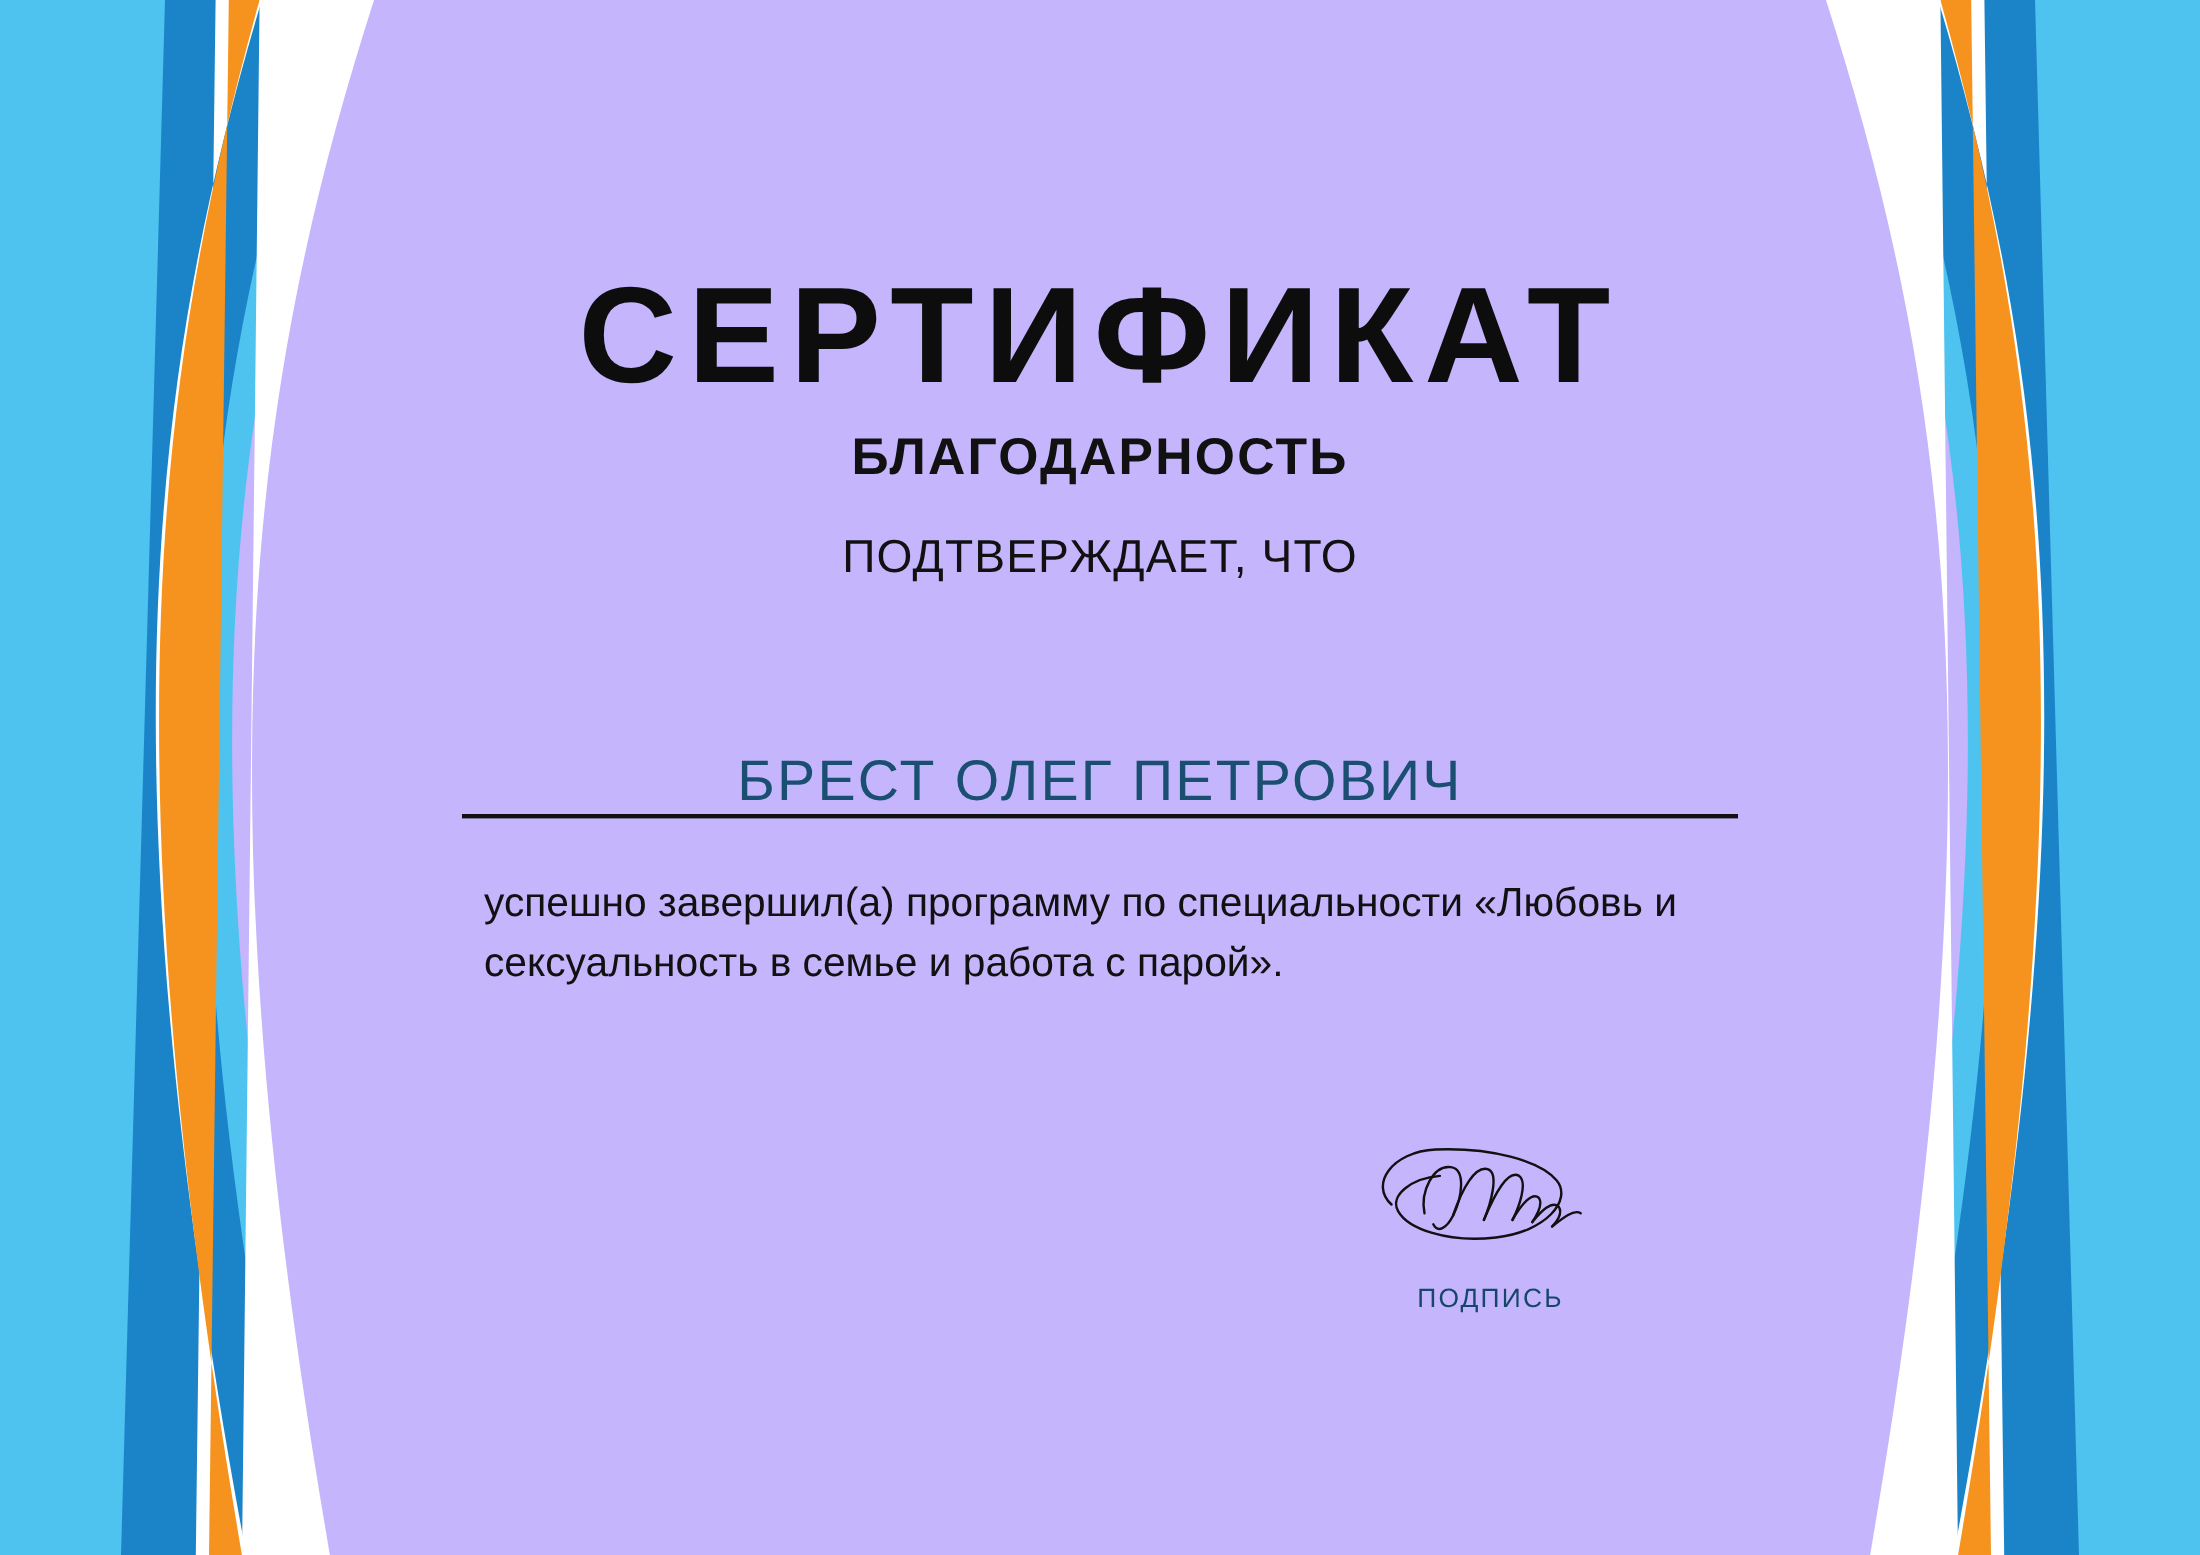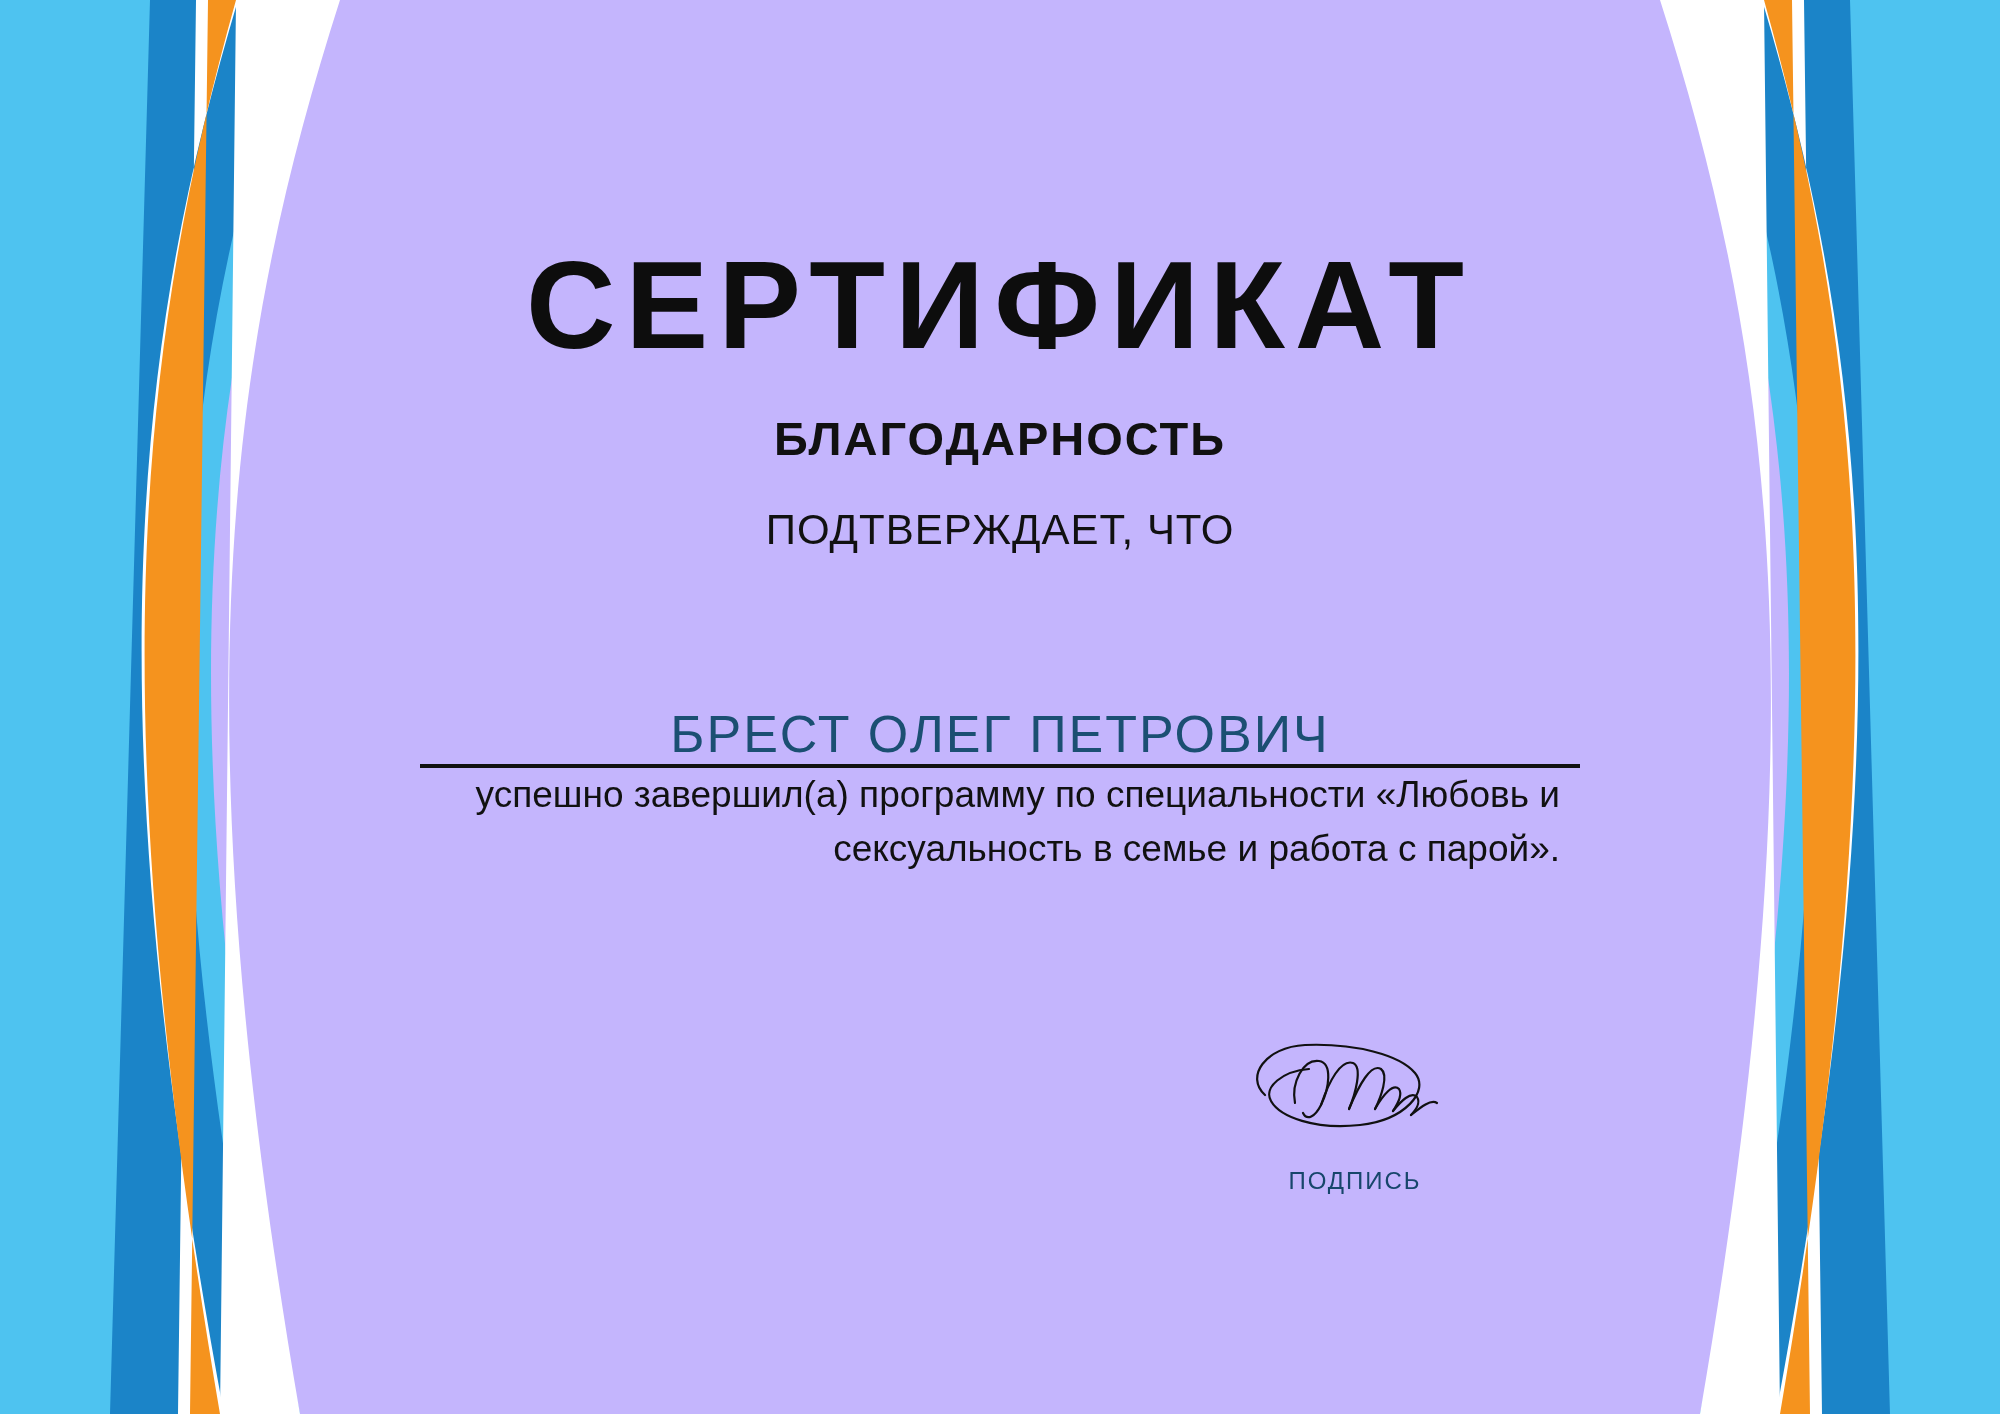--- a/index.html
+++ b/index.html
@@ -32,21 +32,21 @@
   .title {
     margin-top: 243px;
     font-size: 124px;
     font-weight: bold;
     letter-spacing: 10px;
     color: #0d0d0d;
     line-height: 1;
     text-align: center;
   }
   .subtitle {
-    margin-top: 44px;
+    margin-top: 20px;
     font-size: 47px;
     font-weight: bold;
     letter-spacing: 2px;
     color: #111111;
     text-align: center;
   }
   .confirm {
     margin-top: 40px;
     font-size: 42px;
     font-weight: normal;
@@ -63,22 +63,23 @@
     font-size: 52px;
     letter-spacing: 2px;
     color: #1b4f72;
   }
   .recipient-rule {
     width: 100%;
     height: 4px;
     background: #111111;
   }
   .description {
+    margin-top: 50px;
     width: 1120px;
-    text-align: right;
+    text-align: left;
     font-size: 37px;
     line-height: 1.45;
     color: #111111;
   }
   .signature-area {
     position: absolute;
     left: 1155px;
     top: 1025px;
     width: 400px;
     text-align: center;

